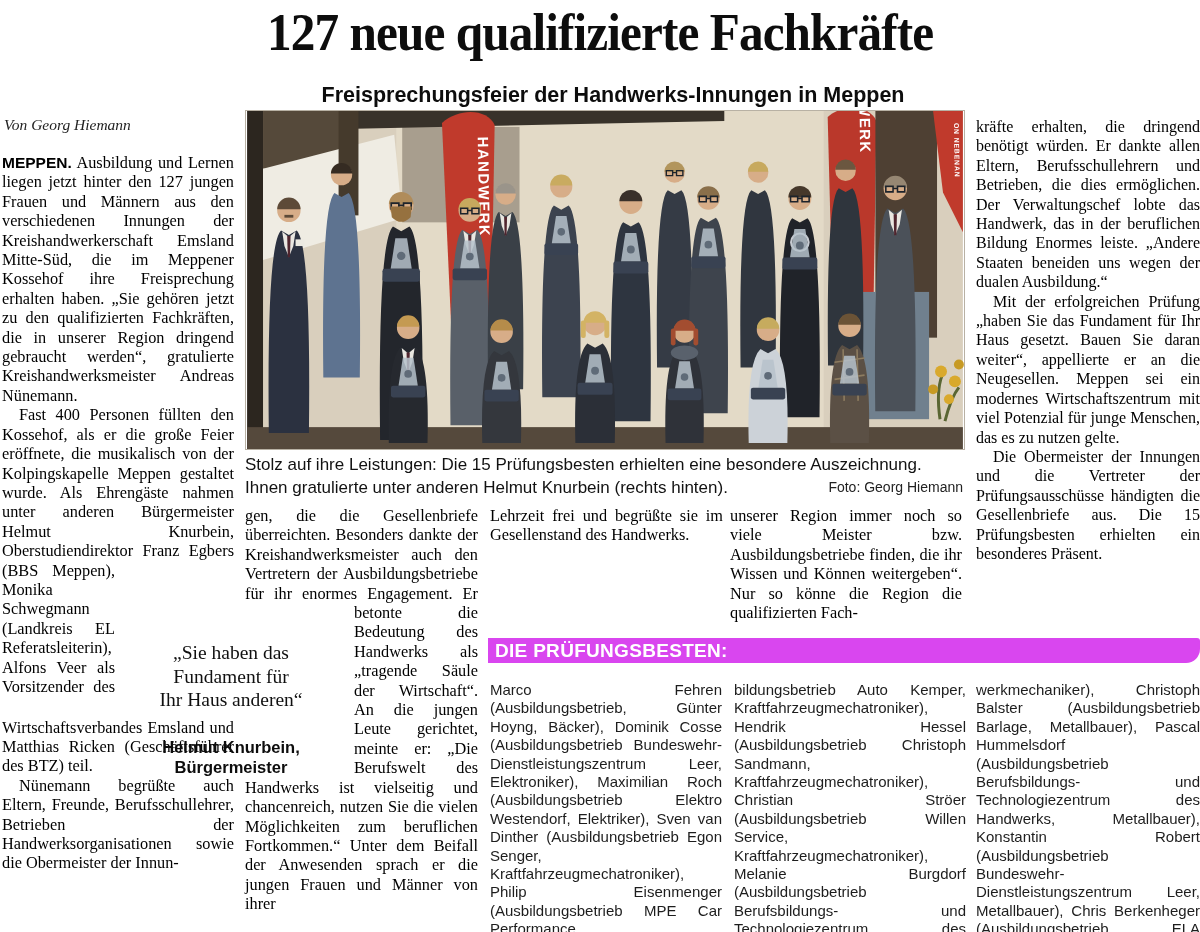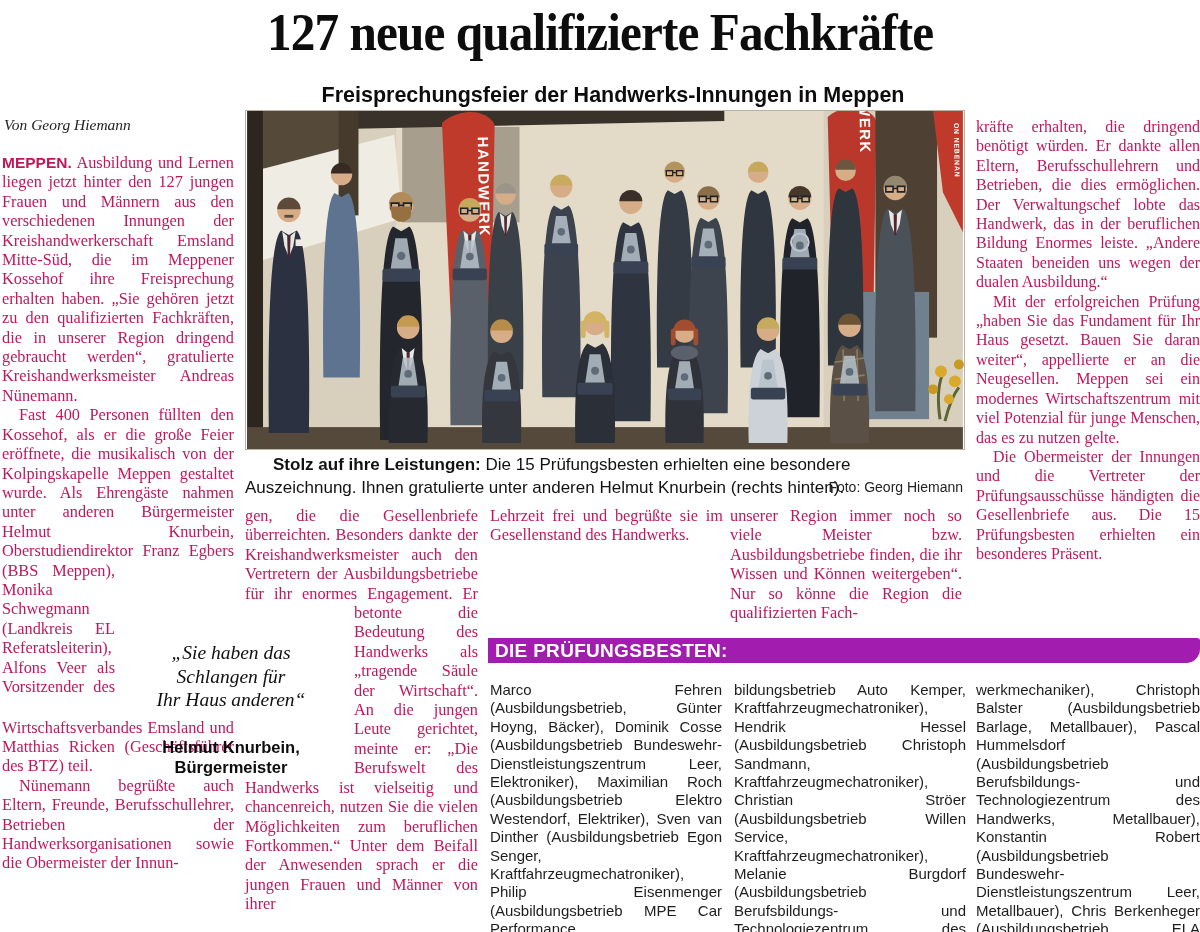--- a/index.html
+++ b/index.html
@@ -12,44 +12,44 @@
             font-family:"Liberation Serif",serif;font-weight:700;
             font-size:53px;line-height:60px;letter-spacing:-1px;color:#0d0d0d;margin:0;}
   .headline span{display:inline-block;transform:scaleX(.93);transform-origin:center;}
   .subheadline{left:0;top:70px;width:1200px;text-align:center;margin:13px;
                font-family:"Liberation Sans",sans-serif;font-weight:700;
                font-size:21.5px;color:#0d0d0d;}
   .byline{left:4px;top:116px;font-style:italic;font-size:15.5px;color:#222;}
 
   
   .col{position:absolute;text-align:justify;font-size:16.3px;line-height:19.4px;
-       color:#be185d;hyphens:auto;-webkit-hyphens:auto;}
+       color:#000000;hyphens:auto;-webkit-hyphens:auto;}
   .col p{margin:0;}
   .col p.ind{text-indent:17px;}
   .leadin{font-family:"Liberation Sans",sans-serif;font-weight:700;font-size:15.5px;}
   .col1{left:2px;top:153px;width:232px;}
   .col2{left:245px;top:506px;width:233px;}
   .col3{left:490px;top:506px;width:233px;}
   .col4{left:730px;top:506px;width:232px;}
   .col5{left:976px;top:117px;width:224px;font-size:16px;}
   .sp-r{float:right;width:112px;height:157px;margin-left:7px;}
   .sp-l{float:left;width:102px;height:160px;margin-right:7px;}
 
   
   .pullquote{left:124px;top:641px;width:214px;text-align:center;}
-  .qline{font-style:italic;font-size:19.5px;line-height:23.5px;color:#101010;}
+  .qline{font-size:19.5px;line-height:23.5px;color:#101010;}
   .qattr{font-family:"Liberation Sans",sans-serif;font-weight:700;
          font-size:16.5px;line-height:20px;color:#0d0d0d;}
   .qattr.first{margin-top:25px;}
 
   
   .photo{left:245px;top:110px;border:1px solid #b8b1a4;box-sizing:border-box;}
   .caption{left:245px;top:453px;width:720px;font-family:"Liberation Sans",sans-serif;
            font-size:17px;line-height:23px;color:#121212;}
-  .cap-lead{font-weight:700;margin-left:28px;}
+  .cap-lead{font-weight:400;}
   .credit{position:absolute;right:2px;top:23px;font-size:14px;color:#222;}
 
   
   .section-bar{left:488px;top:638px;width:712px;height:25px;
                border-radius:0 3px 14px 0;}
   .section-bar span{display:inline-block;padding-left:7px;line-height:25px;
                font-family:"Liberation Sans",sans-serif;font-weight:700;
                font-size:19px;letter-spacing:.3px;color:#ffffff;}
   .names{position:absolute;top:681px;text-align:justify;color:#1d1d1d;
          font-family:"Liberation Sans",sans-serif;font-size:15px;line-height:18.4px;}
@@ -284,24 +284,24 @@
 </div>
 
 <div class="col col5">
   <p>kräfte erhalten, die dringend benötigt würden. Er dankte allen Eltern, Berufsschullehrern und Betrieben, die dies ermöglichen. Der Verwaltungschef lobte das Handwerk, das in der beruflichen Bildung Enormes leiste. „Andere Staaten beneiden uns wegen der dualen Ausbildung.“</p>
   <p class="ind">Mit der erfolgreichen Prüfung „haben Sie das Fundament für Ihr Haus gesetzt. Bauen Sie daran weiter“, appellierte er an die Neugesellen. Meppen sei ein modernes Wirtschaftszentrum mit viel Potenzial für junge Menschen, das es zu nutzen gelte.</p>
   <p class="ind">Die Obermeister der Innungen und die Vertreter der Prüfungsausschüsse händigten die Gesellenbriefe aus. Die 15 Prüfungsbesten erhielten ein besonderes Präsent.</p>
 </div>
 
 <div class="abs pullquote">
   <div class="qline">„Sie haben das</div>
-  <div class="qline">Schlangen für</div>
+  <div class="qline">Fundament für</div>
   <div class="qline">Ihr Haus anderen“</div>
   <div class="qattr first">Helmut Knurbein,</div>
   <div class="qattr">Bürgermeister</div>
 </div>
 
-<div class="abs section-bar" style="background: #a21caf;">
+<div class="abs section-bar" style="background: #d946ef;">
   <span>DIE PRÜFUNGSBESTEN:</span>
 </div>
 <div class="names colA">Marco Fehren (Ausbildungsbetrieb, Günter Hoyng, Bäcker), Dominik Cosse (Ausbildungsbetrieb Bundeswehr-Dienstleistungszentrum Leer, Elektroniker), Maximilian Roch (Ausbildungsbetrieb Elektro Westendorf, Elektriker), Sven van Dinther (Ausbildungsbetrieb Egon Senger, Kraftfahrzeugmechatroniker), Philip Eisenmenger (Ausbildungsbetrieb MPE Car Performance, Kraftfahrzeugmechatroniker), Michael Schlangen (Aus-</div>
 <div class="names colB">bildungsbetrieb Auto Kemper, Kraftfahrzeugmechatroniker), Hendrik Hessel (Ausbildungsbetrieb Christoph Sandmann, Kraftfahrzeugmechatroniker), Christian Ströer (Ausbildungsbetrieb Willen Service, Kraftfahrzeugmechatroniker), Melanie Burgdorf (Ausbildungsbetrieb Berufsbildungs- und Technologiezentrum des Handwerks, Feinwerkmechanikerin), Paul Roß (Ausbildungsbetrieb Kuipers CNC-Blechtechnik, Fein-</div>
 <div class="names colC">werkmechaniker), Christoph Balster (Ausbildungsbetrieb Barlage, Metallbauer), Pascal Hummelsdorf (Ausbildungsbetrieb Berufsbildungs- und Technologiezentrum des Handwerks, Metallbauer), Konstantin Robert (Ausbildungsbetrieb Bundeswehr-Dienstleistungszentrum Leer, Metallbauer), Chris Berkenheger (Ausbildungsbetrieb ELA Container, Metallbauer) und Florian Kathmann (Ausbildungsbetrieb Schulte, Metallbauer).</div>
 
 </body></html>

